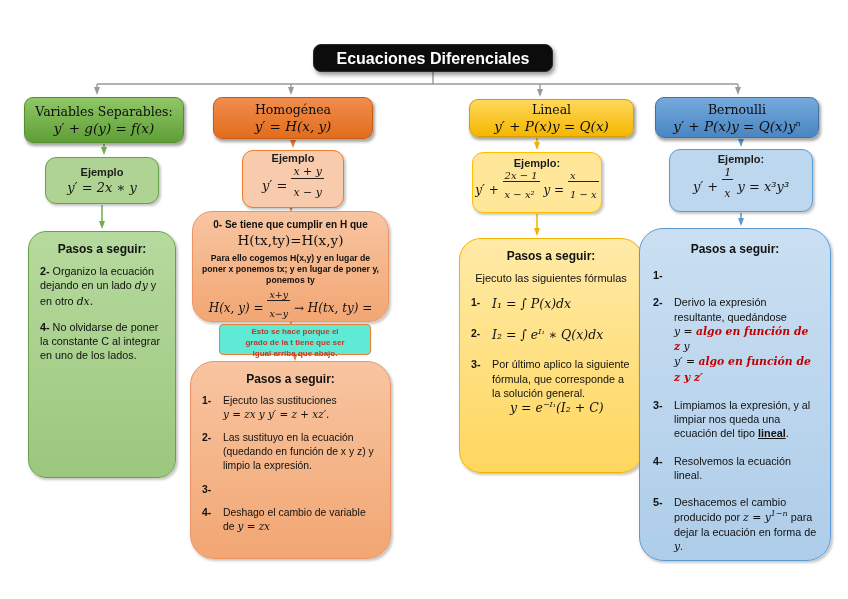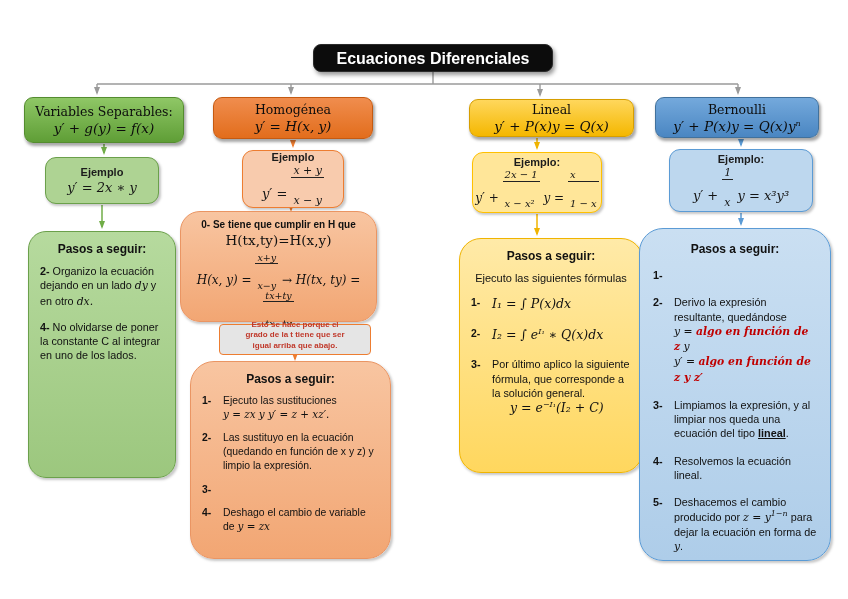--- a/index.html
+++ b/index.html
@@ -36,21 +36,21 @@
   .y-lite{background:linear-gradient(#ffeaa8,#ffd75e);border:1.5px solid #f0b400;}
   .y-ex{background:#ffe699;border:1.5px solid #FFC000;}
   .b-lite{background:linear-gradient(#cadff2,#aecde9);border:1.5px solid #5B9BD5;}
   .b-ex{background:#bdd7ee;border:1.5px solid #5B9BD5;}
 
   
   .m{font-family:"DejaVu Serif",serif;font-style:italic;}
   .frac{display:inline-block;vertical-align:-0.5em;text-align:left;line-height:1.05;
         font-family:"DejaVu Serif",serif;font-style:italic;}
   .frac .fn{display:block;border-bottom:1px solid #222;padding:0 2px;}
-  .frac .fd{display:block;padding:0 2px;margin-top:17px;}
+  .frac .fd{display:block;padding:8px 2px;}
   .f11{font-size:11px;} .f10{font-size:10px;} .f9{font-size:9.5px;}
   sup.sp{font-family:"DejaVu Serif",serif;font-style:italic;font-size:8px;}
   .red{color:#c00000;font-family:"DejaVu Serif",serif;font-style:italic;font-weight:bold;}
 
   
   .steps{border-radius:22px;padding:8px 11px;box-shadow:1.5px 2px 2.5px rgba(0,0,0,.22);}
   .steps .st{text-align:center;font-weight:bold;font-size:12px;margin:2px 0 8px;}
   .prow{margin:0 0 11px;font-size:10.8px;line-height:1.32;}
   .prow b{font-weight:bold;}
   .srow{display:flex;gap:8px;margin-bottom:10px;font-size:10.4px;line-height:1.32;}
@@ -59,22 +59,22 @@
   .fline{font-family:"DejaVu Serif",serif;font-style:italic;font-size:12.5px;}
 
   
   .zero{border-radius:20px;text-align:center;padding:7px 6px;box-sizing:border-box;
         box-shadow:1.5px 2px 2.5px rgba(0,0,0,.22);}
   .zero .z1{font-weight:bold;font-size:10px;}
   .zero .z2{font-family:"DejaVu Serif",serif;font-size:13.5px;margin:2px 0 5px;}
   .zero .z3{font-weight:bold;font-size:8.7px;line-height:1.25;margin-bottom:4px;}
   .zero .z4{font-family:"DejaVu Serif",serif;font-style:italic;font-size:12px;}
 
-  .note{border-radius:4px;background:#e5e5e5;border:1.5px solid #ED7D31;text-align:center;
-        display:flex;align-items:flex-end;justify-content:center;padding:2px 20px;box-sizing:border-box;}
+  .note{border-radius:4px;background:#5eead4;border:1.5px solid #ED7D31;text-align:center;
+        display:flex;align-items:flex-start;justify-content:center;padding:2px 20px;box-sizing:border-box;}
   .note span{font-size:8px;font-weight:bold;color:#c0392b;line-height:1.35;}
 </style>
 </head>
 <body>
 
 <div class="canvas">
 
   <svg class="wires" width="848" height="599">
     <defs>
       <marker id="aGray" markerWidth="8" markerHeight="7" refX="6" refY="3" orient="auto" markerUnits="userSpaceOnUse">
@@ -131,23 +131,24 @@
   <div class="box hdr o-hdr" style="left:213px;top:97px;width:160px;height:42px;">
     <div class="ht">Homogénea</div>
     <div class="hf">y′ = H(x, y)</div>
   </div>
 
   <div class="box ex o-ex" style="left:242px;top:150px;width:102px;height:58px;">
     <div class="el">Ejemplo</div>
     <div class="ef"><i>y′ = </i><span class="frac f11"><span class="fn">x + y</span><span class="fd">x − y</span></span></div>
   </div>
 
-  <div class="box zero o-lite" style="left:180px;top:211px;width:197px;height:111px;">
+  <div class="box zero o-lite" style="left:192px;top:211px;width:197px;height:111px;">
     <div class="z1">0- Se tiene que cumplir en H que</div>
     <div class="z2">H(tx,ty)=H(x,y)</div>
+    <div class="z3">Para ello cogemos H(x,y) y en lugar de poner x ponemos tx; y en lugar de poner y, ponemos ty</div>
     <div class="z4"><i>H(x, y) = </i><span class="frac f9"><span class="fn">x+y</span><span class="fd">x−y</span></span><i> → H(tx, ty) = </i><span class="frac f9"><span class="fn">tx+ty</span><span class="fd">tx−ty</span></span></div>
   </div>
 
   <div class="box note" style="left:219px;top:324px;width:152px;height:31px;">
     <span>Esto se hace porque el grado de la t tiene que ser igual arriba que abajo.</span>
   </div>
 
   <div class="box steps o-lite" style="left:190px;top:361px;width:201px;height:198px;border-radius:24px;">
     <div class="st">Pasos a seguir:</div>
     <div class="srow">

